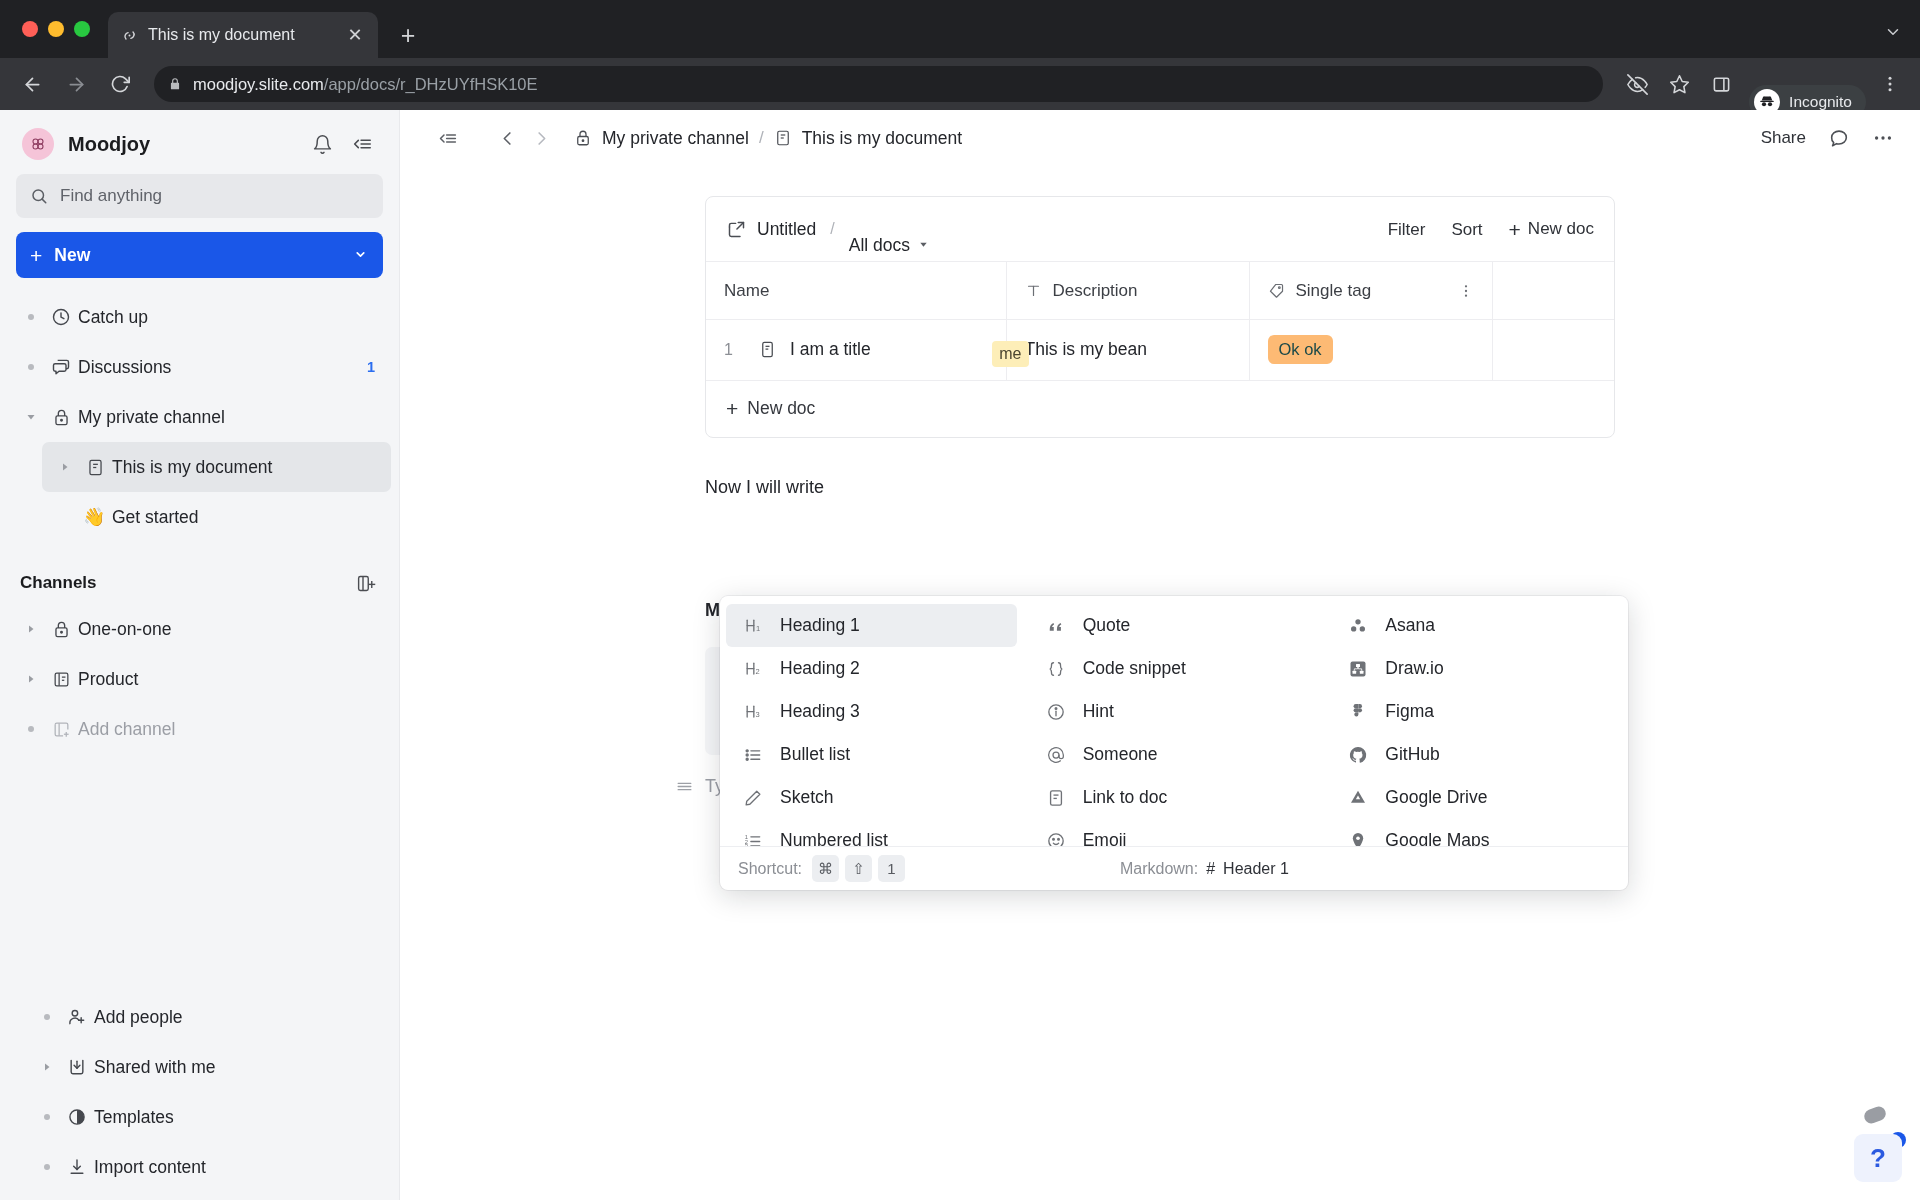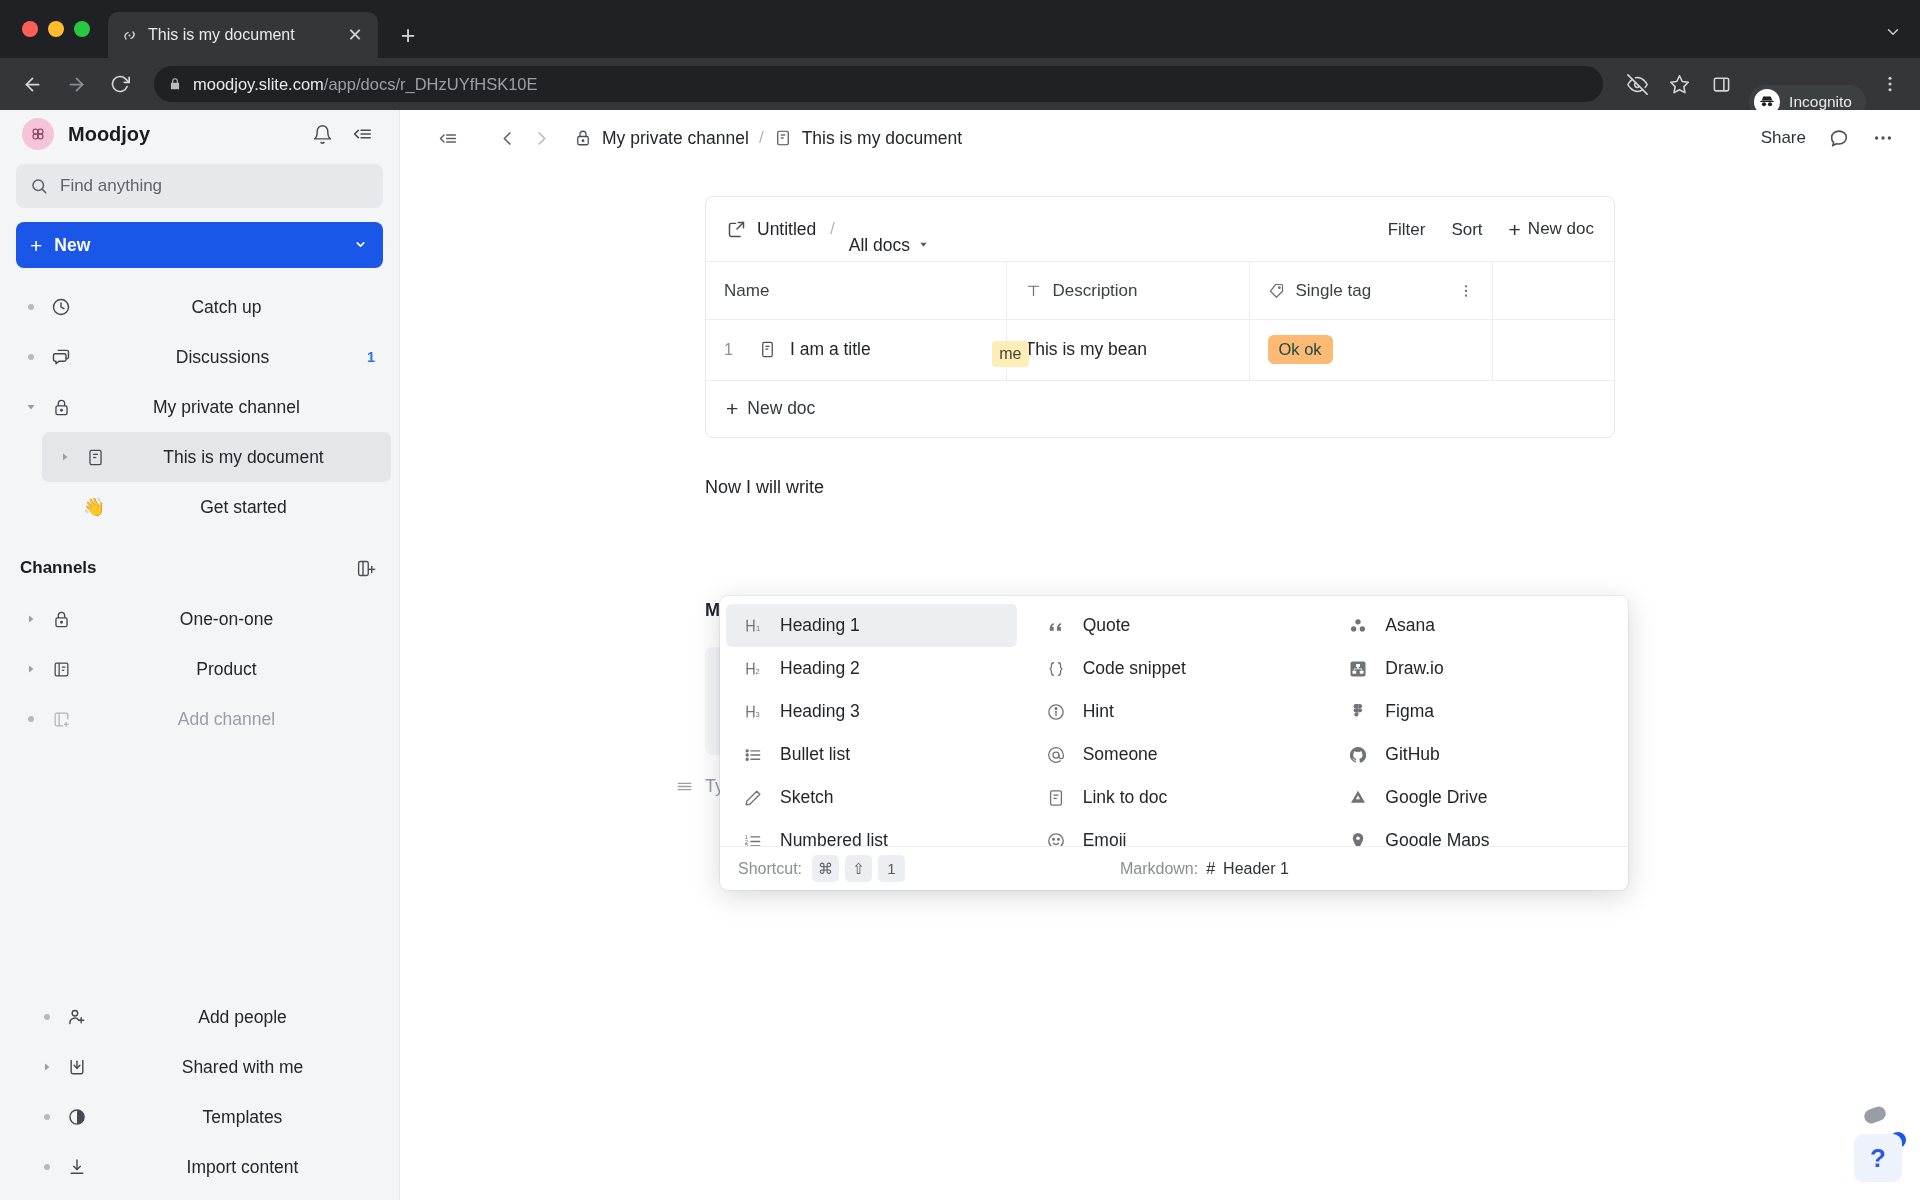--- a/index.html
+++ b/index.html
@@ -65,21 +65,21 @@
 
   
   .app { position: absolute; left: 0; top: 110px; width: 1920px; height: 1090px; background: #fff; display: flex; }
 
   
   .sidebar {
     width: 400px; flex: 0 0 400px; background: #f4f5f7; height: 100%;
     display: flex; flex-direction: column; position: relative;
     border-right: 1px solid #e8e9ec;
   }
-  .sb-head { display: flex; align-items: center; padding: 8px 22px 10px 22px; gap: 10px; }
+  .sb-head { display: flex; align-items: center; padding: 18px 22px 10px 22px; gap: 10px; }
   .sb-logo { width: 32px; height: 32px; border-radius: 50%; background: #f5c4d8; display:flex; align-items:center; justify-content:center; }
   .sb-brand { font-size: 20px; font-weight: 700; color: #1b1c1f; flex: 1; margin-left: 4px; }
   .sb-head-icon { width: 30px; height: 30px; display: flex; align-items: center; justify-content: center; color: #4b4d52; }
 
   .sb-search {
     margin: 4px 16px 0 16px; height: 44px; background: #e7e8eb; border-radius: 8px;
     display: flex; align-items: center; padding: 0 14px; gap: 12px;
   }
   .sb-search-ph { color: #60636a; font-size: 17px; }
 
@@ -95,27 +95,27 @@
   .sb-item {
     height: 50px; display: flex; align-items: center; padding: 0 16px 0 10px; gap: 0;
     font-size: 17.5px; color: #24262b; border-radius: 7px; margin: 0 8px;
   }
   .sb-item.active { background: #e4e6e9; }
   .sb-item.muted { color: #9b9ea5; }
   .twisty { width: 26px; flex: 0 0 26px; display: flex; align-items: center; justify-content: center; color: #9a9da3; font-size: 10px; }
   .twisty .bullet { width: 6px; height: 6px; border-radius: 50%; background: #b8babf; display: block; }
   .sb-ico { width: 34px; flex: 0 0 34px; display: flex; align-items: center; justify-content: center; color: #45484e; }
   .sb-item.muted .sb-ico { color: #b1b4ba; }
-  .sb-label { flex: 1; white-space: nowrap; overflow: hidden; text-overflow: ellipsis; text-align: center; }
+  .sb-label { flex: 1; white-space: nowrap; overflow: hidden; text-overflow: ellipsis; }
   .sb-badge { font-size: 14.5px; color: #2b6ef0; font-weight: 600; }
 
   .sb-sub { padding-left: 34px; }
 
   .sb-section {
-    display: flex; margin: 26px 22px 6px 20px; height: 30px;
+    display: flex; align-items: center; margin: 26px 22px 6px 20px; height: 30px;
   }
   .sb-section-title { font-size: 17px; font-weight: 700; color: #1b1c1f; flex: 1; }
   .sb-section-action { color: #4b4d52; display: flex; }
 
   .sb-bottom { position: absolute; left: 16px; bottom: 8px; width: 100%; }
 
   
   .main { flex: 1; min-width: 0; background: #fff; position: relative; display: flex; flex-direction: column; }
 
   .topbar { height: 56px; display: flex; align-items: center; padding: 0 26px 0 30px; gap: 0; }

